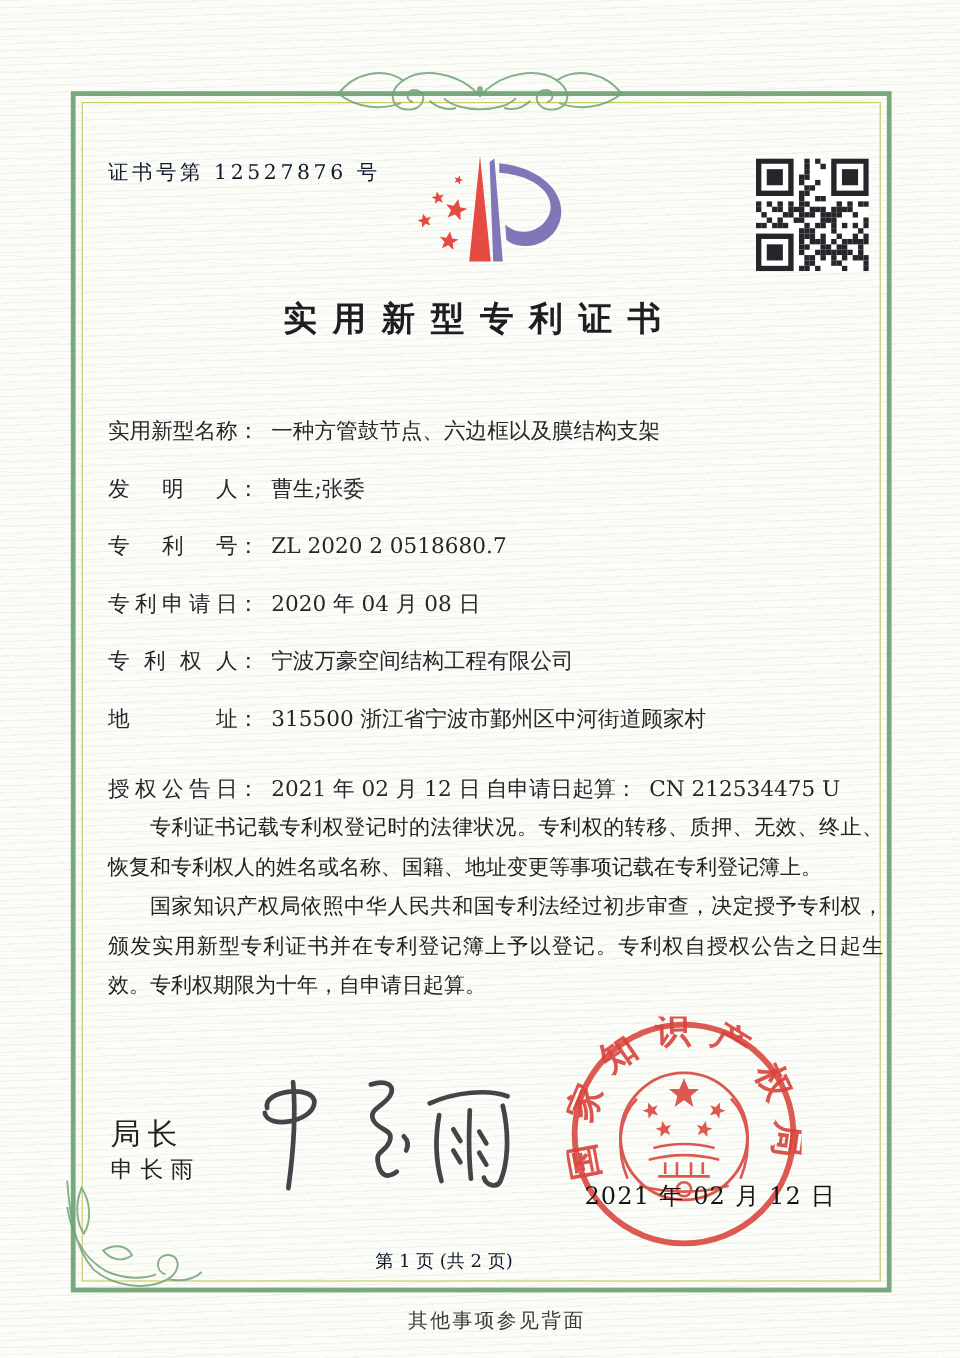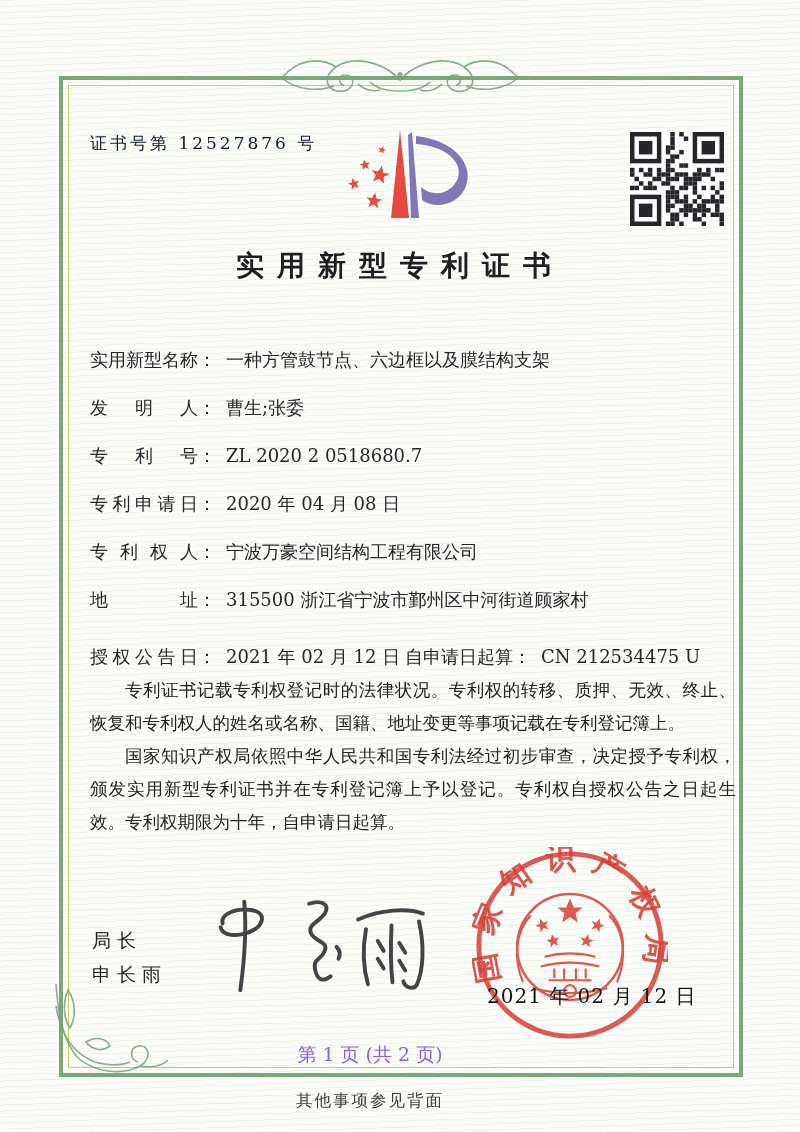--- a/index.html
+++ b/index.html
@@ -29,28 +29,28 @@
     font-size:28px;font-weight:600;letter-spacing:13px;color:#1e1e22;}
   .fields{left:90px;top:351px;width:648px;font-size:18px;line-height:1;}
   .frow{margin-bottom:30px;white-space:nowrap;}
   .flabel{display:inline-block;width:108px;text-align:justify;text-align-last:justify;vertical-align:bottom;}
   .fcolon{margin-right:10px;}
   .grant-row{left:90px;top:645px;width:648px;font-size:18px;white-space:nowrap;}
   .grant-right{position:absolute;left:315px;top:0;}
   .body-text{left:90px;top:674px;width:646px;font-size:17.5px;line-height:33px;
     text-align:justify;color:#222;}
   .body-text p{margin:0;text-indent:2em;}
-  .sign-title{left:92px;top:928px;font-size:19px;letter-spacing:6px;color:#222;}
+  .sign-title{left:92px;top:928px;font-size:25px;letter-spacing:6px;color:#222;}
   .sign-name{left:92px;top:962px;font-size:19px;letter-spacing:6px;color:#222;font-family:Liberation Mono, monospace;}
   .signature{left:192px;top:890px;width:238px;height:108px;}
   .seal{left:472px;top:847px;width:196px;height:196px;}
   .seal-date{left:487px;top:983px;font-size:20px;letter-spacing:1px;color:#141414;z-index:4;}
-  .page-info{left:0;top:1042px;width:740px;text-align:center;font-size:19px;color:#8b5cf6;}
+  .page-info{left:0;top:1042px;width:740px;text-align:center;font-size:15px;color:#0f172a;}
   .back-note{left:0;top:1090px;width:740px;text-align:center;font-size:16.5px;
-    letter-spacing:2px;color:#3a3a3a;}
+    letter-spacing:2px;color:#3a3a3a;padding-left:44px;}
   .orn-top{left:278px;top:50px;width:244px;height:58px;}
   .orn-bl{left:46px;top:982px;width:124px;height:94px;}
 </style>
 </head>
 <body>
 
 <div class="sheet">
 
   <div class="border-outer">
     <div class="border-inner"></div>

